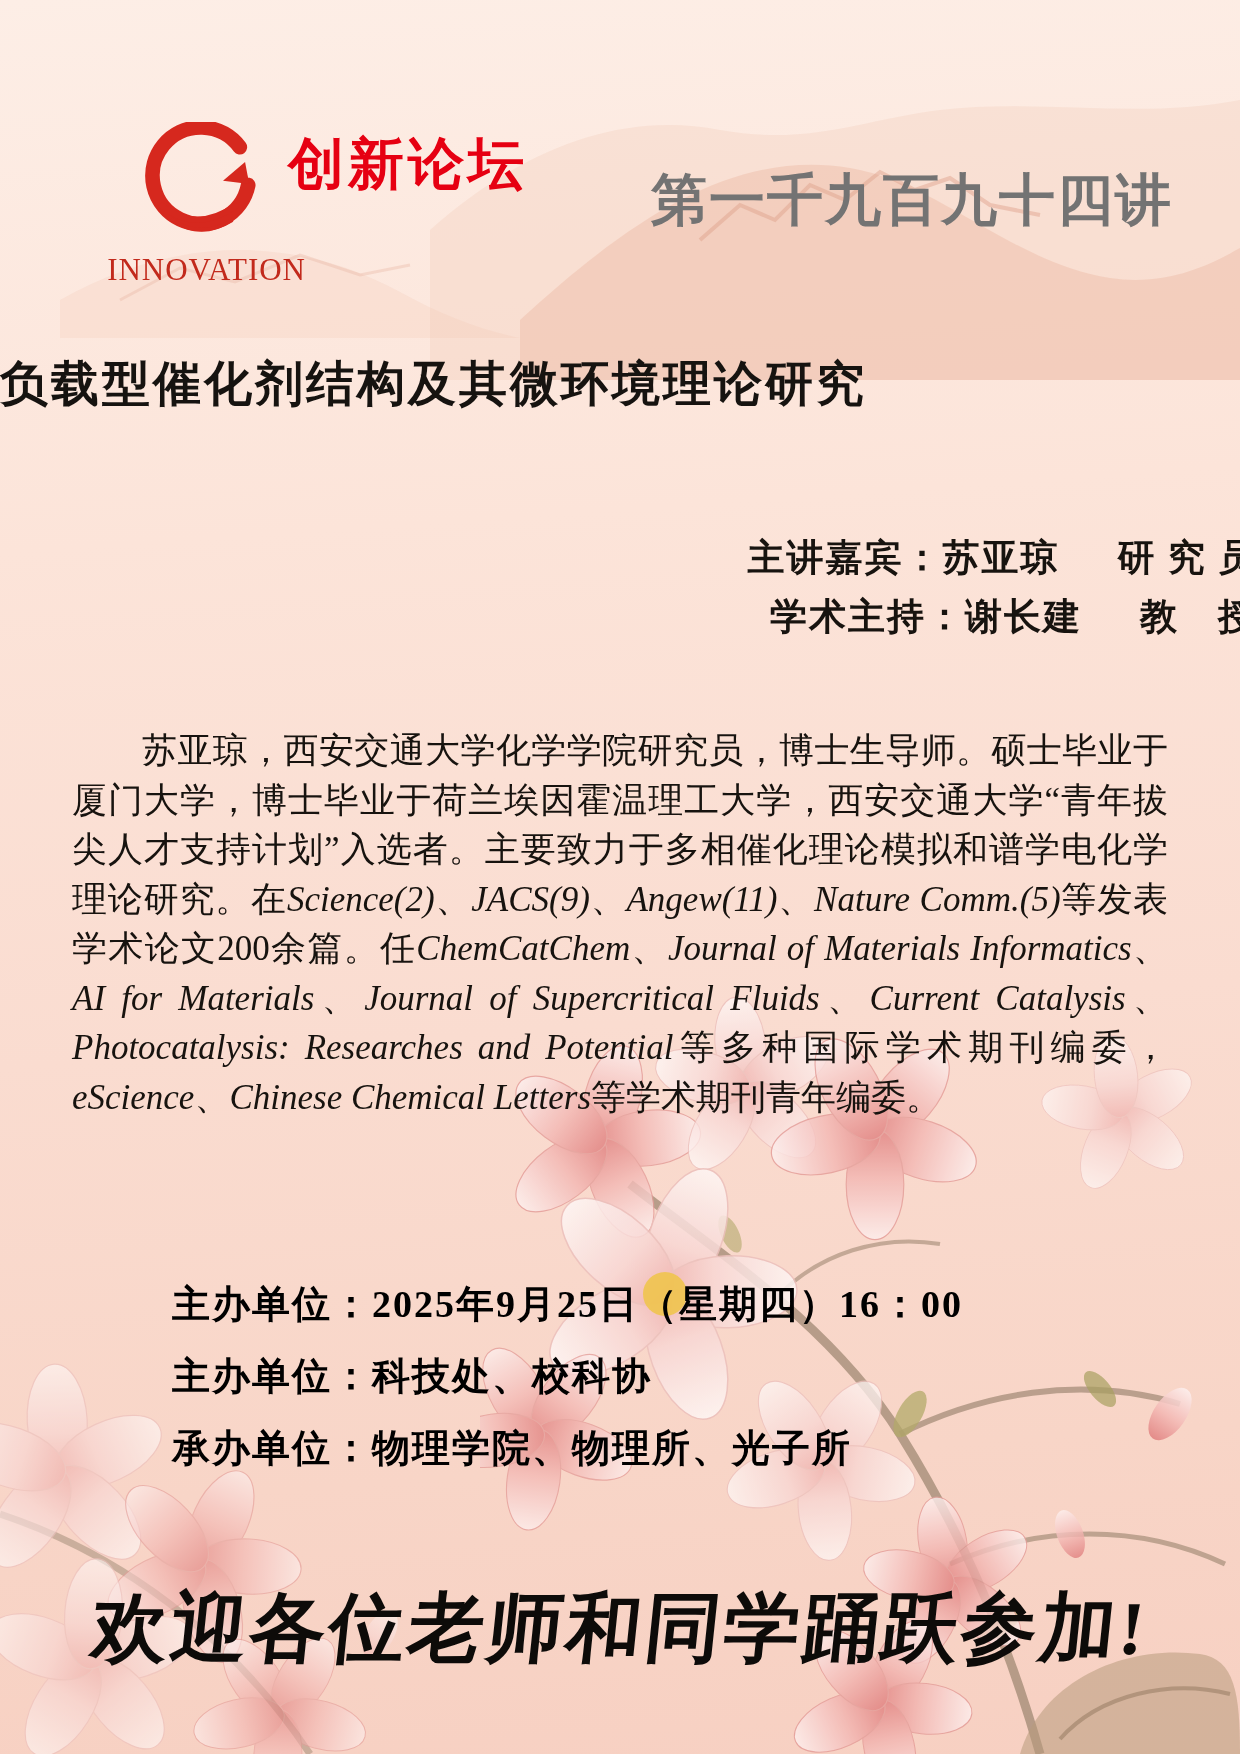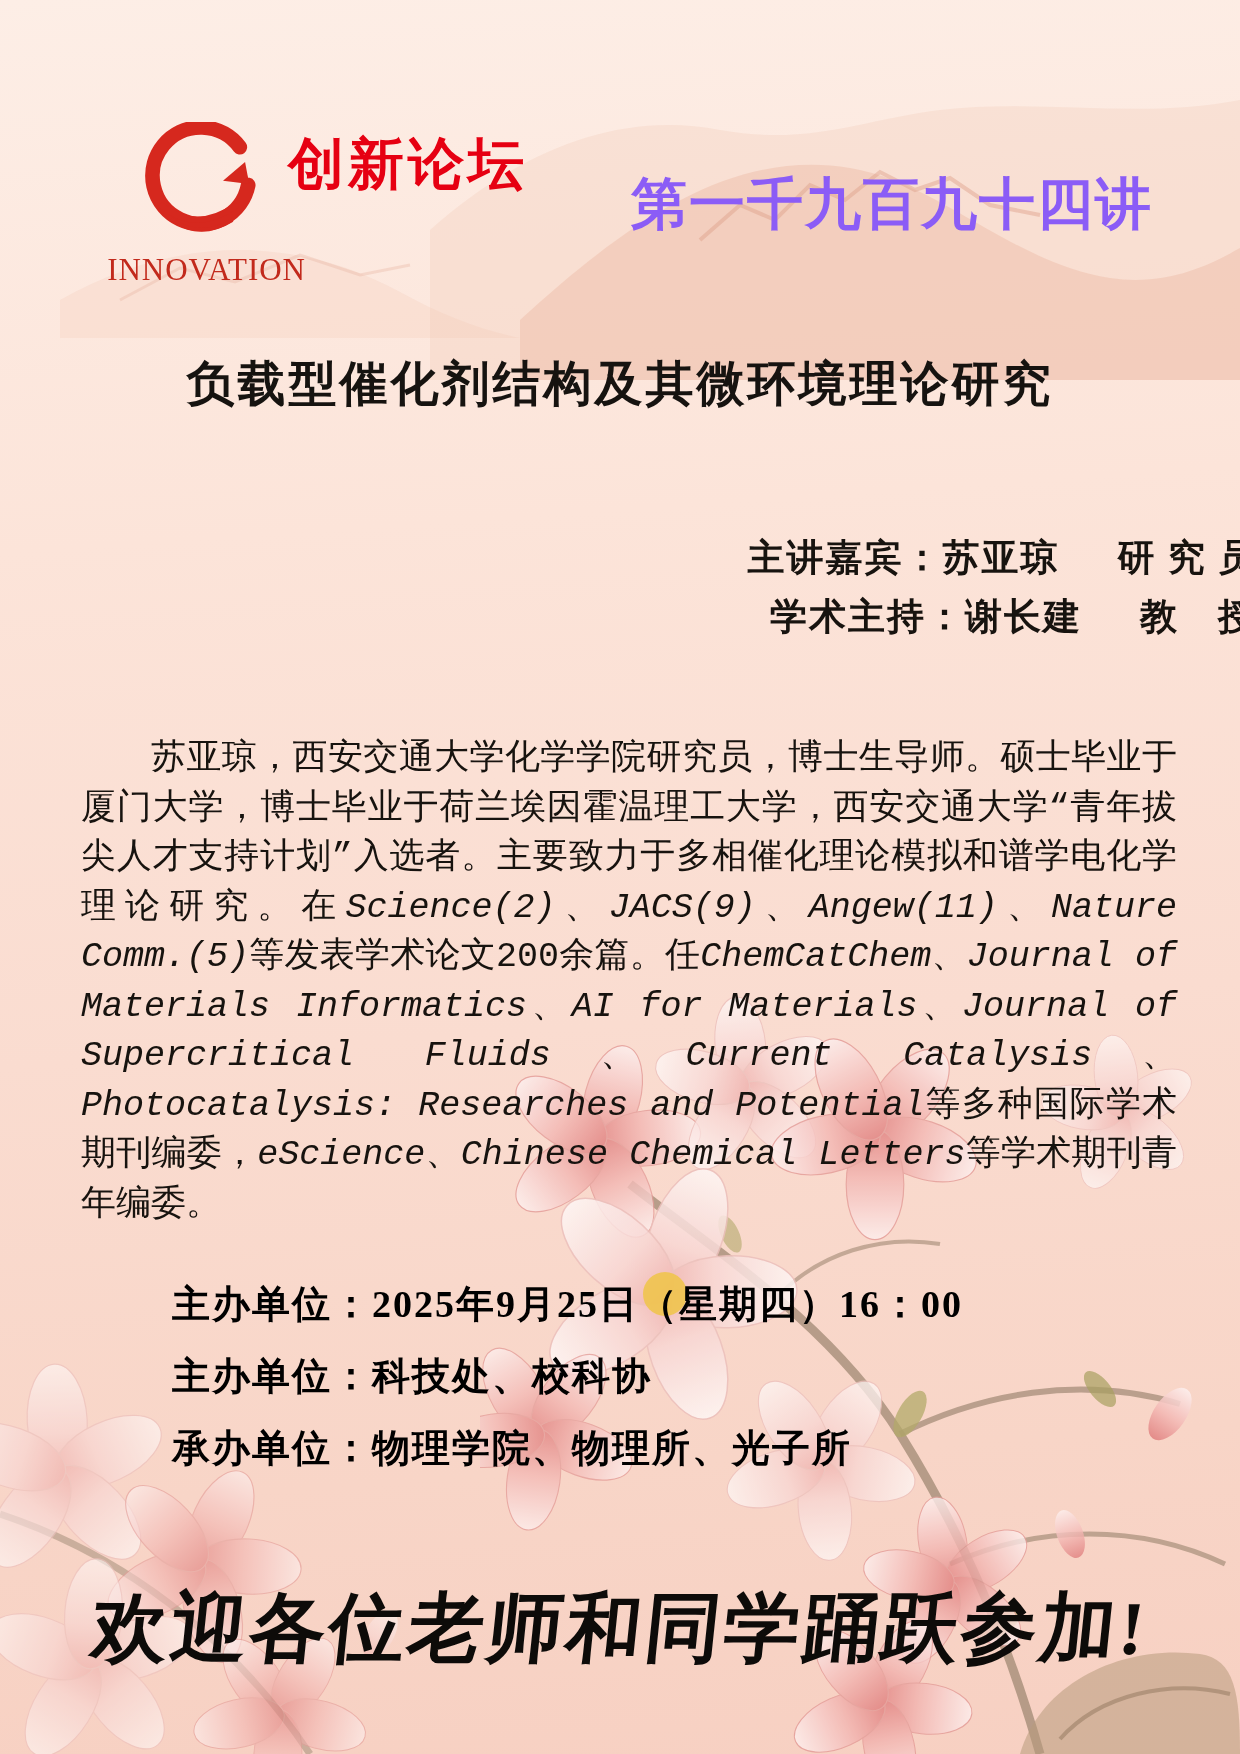--- a/index.html
+++ b/index.html
@@ -22,45 +22,45 @@
     margin-top:4px;font-family:"Liberation Serif",serif;
     font-size:31px;letter-spacing:1px;color:#c22a1c;font-weight:400;
   }
   #forum-title{
     left:288px;top:136px;margin:0;
     font-family:"Liberation Sans","DejaVu Sans",sans-serif;
     font-weight:900;font-size:56px;line-height:1;color:#e60012;
     letter-spacing:4px;
   }
   #lecture-number{
-    left:631px;top:176px;
-    font-family:Liberation Serif, serif;
-    font-weight:700;font-size:56px;line-height:1;color:#8b5cf6;
+    left:651px;top:176px;
+    font-family:Liberation Mono, monospace;
+    font-weight:700;font-size:56px;line-height:1;color:#737373;
     letter-spacing:2px;
   }
 
   
   #talk-title{
-    left:0;top:352px;width:100%;margin:0;text-align:center;
+    left:0;top:352px;width:100%;margin:0;
     font-size:48px;font-weight:700;color:#161310;letter-spacing:3px;
   }
 
   
   #people{left:0;top:528px;width:100%;text-align:right;padding-left:17px;}
   .person-line{
     font-size:37px;line-height:59px;color:#17130f;font-weight:600;
     letter-spacing:2px;
   }
   .person-title{margin-left:58px;}
 
   
   #bio{
-    left:72px;top:726px;width:1096px;margin:9px;
+    left:72px;top:726px;width:1096px;margin:0;
     font-size:35px;line-height:49.5px;color:#17130f;
-    text-align:justify;text-indent:2em;font-family:Liberation Mono, monospace;
+    text-align:justify;text-indent:2em;
   }
   #bio .it{font-style:italic;}
 
   
   #details{left:172px;top:1268px;}
   .detail-row{
     font-size:38px;line-height:72px;color:#000;font-weight:700;
     letter-spacing:2px;white-space:nowrap;
   }
 

